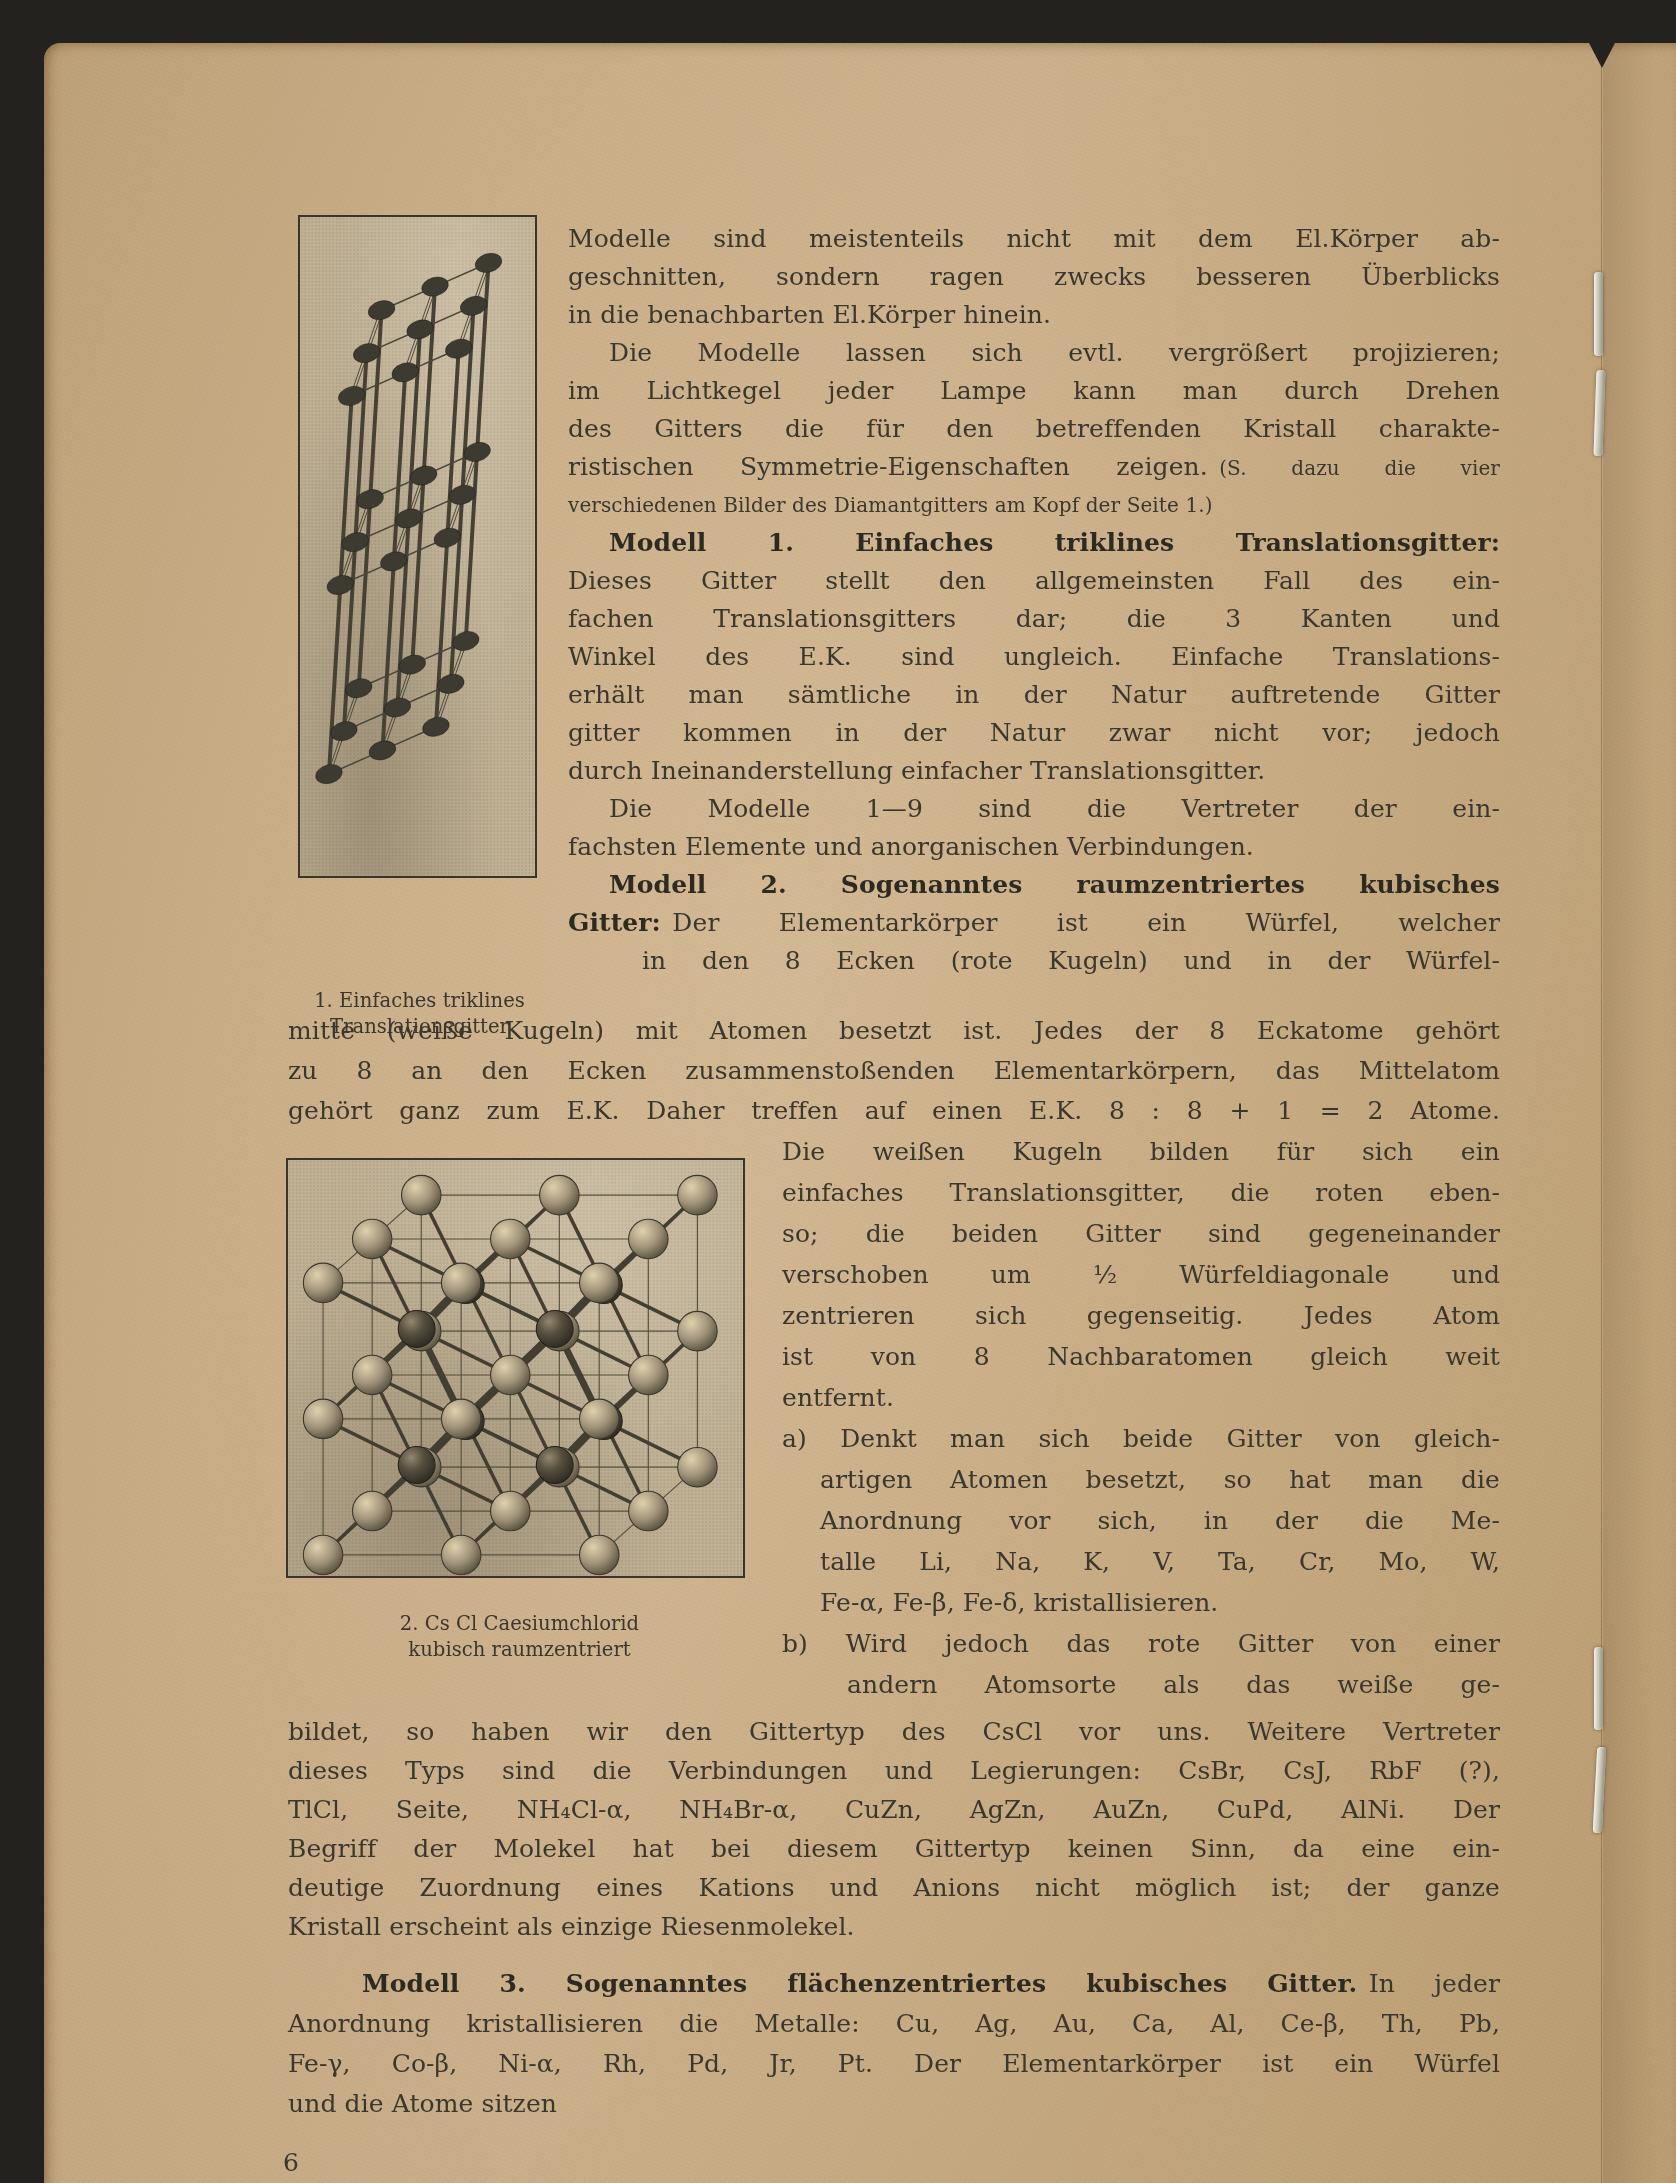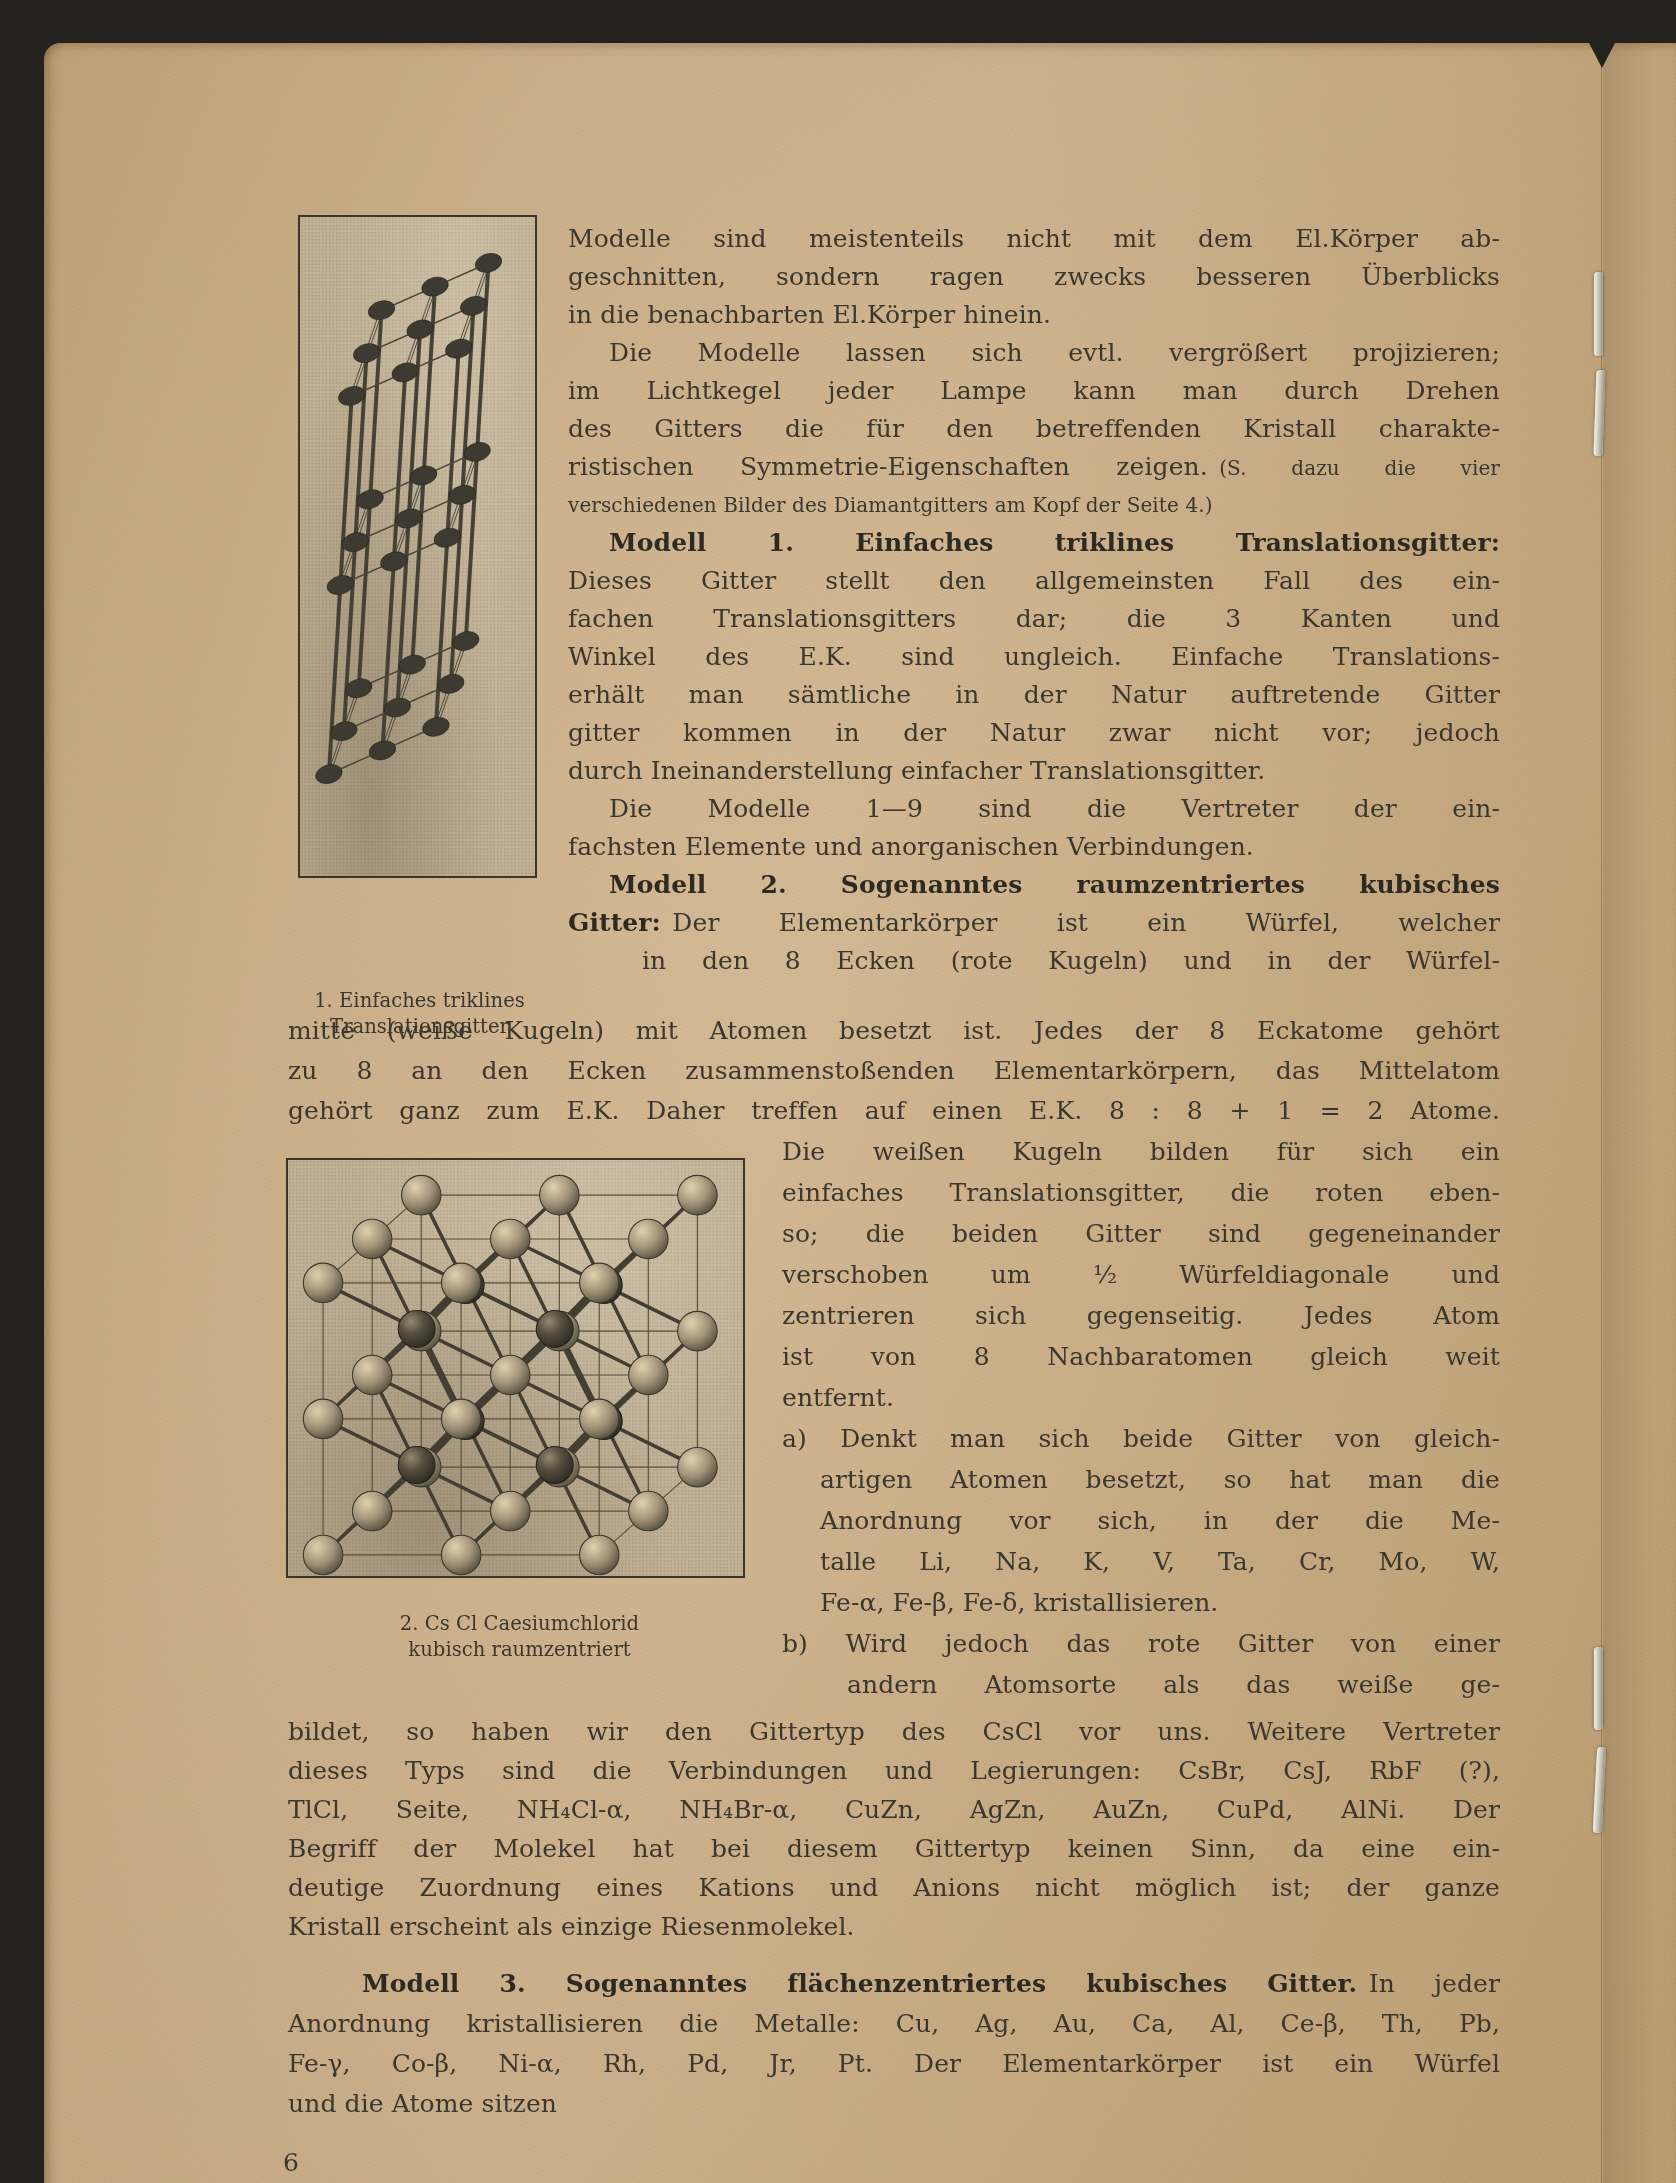--- a/index.html
+++ b/index.html
@@ -163,21 +163,21 @@
   </div>
 
   <div class="abs colA" style="left:568px;top:220px;width:932px;">
     <div class="ln">Modelle sind meistenteils nicht mit dem El.Körper ab-</div>
     <div class="ln">geschnitten, sondern ragen zwecks besseren Überblicks</div>
     <div class="ln end">in die benachbarten El.Körper hinein.</div>
     <div class="ln ind">Die Modelle lassen sich evtl. vergrößert projizieren;</div>
     <div class="ln">im Lichtkegel jeder Lampe kann man durch Drehen</div>
     <div class="ln">des Gitters die für den betreffenden Kristall charakte-</div>
     <div class="ln"><span>ristischen Symmetrie-Eigenschaften zeigen.</span><span class="sm" style="margin-left:11.4px">(S. dazu die vier</span></div>
-    <div class="ln end sm">verschiedenen Bilder des Diamantgitters am Kopf der Seite 4.)</div>
+    <div class="ln end sm">verschiedenen Bilder des Diamantgitters am Kopf der Seite 1.)</div>
     <div class="ln ind b nomargin">Modell 1. Einfaches triklines Translationsgitter:</div>
     <div class="ln">Dieses Gitter stellt den allgemeinsten Fall des ein-</div>
     <div class="ln">fachen Translationsgitters dar; die 3 Kanten und</div>
     <div class="ln">Winkel des E.K. sind ungleich. Einfache Translations-</div>
     <div class="ln">erhält man sämtliche in der Natur auftretende Gitter</div>
     <div class="ln">gitter kommen in der Natur zwar nicht vor; jedoch</div>
     <div class="ln end">durch Ineinanderstellung einfacher Translationsgitter.</div>
     <div class="ln ind">Die Modelle 1—9 sind die Vertreter der ein-</div>
     <div class="ln end">fachsten Elemente und anorganischen Verbindungen.</div>
     <div class="ln ind b nomargin">Modell 2. Sogenanntes raumzentriertes kubisches</div>

